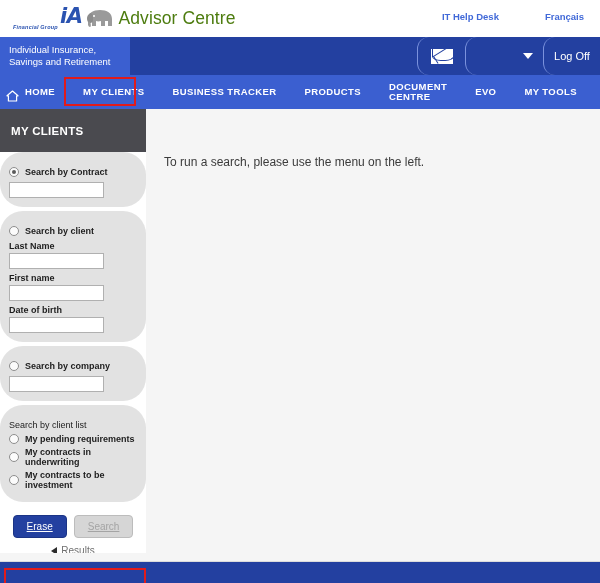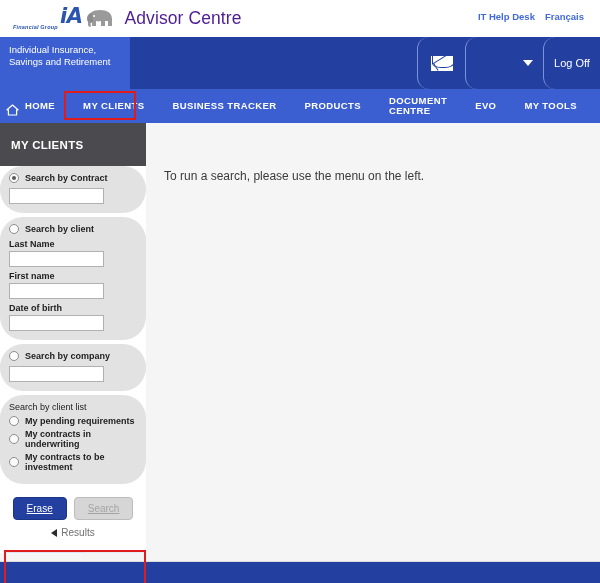--- a/index.html
+++ b/index.html
@@ -49,41 +49,41 @@
     left: 13px;
     top: 24px;
     font-size: 5.5px;
     font-weight: bold;
     font-style: italic;
     color: #2b53b0;
     letter-spacing: 0.2px;
   }
   .brand-title {
     font-size: 17.5px;
-    color: #4c1d95;
-    margin-left: 9px;
+    color: #4d7c0f;
+    margin-left: 3px;
     letter-spacing: 0.1px;
     text-align: right;
   }
   .header-links {
     position: absolute;
     right: 16px;
     top: 11px;
     display: flex;
     gap: 10px;
     font-size: 9.5px;
     font-weight: bold;
     color: #4169d8;
   }
-  .header-links span { cursor: pointer; }
+  .header-links span { cursor: pointer; margin-left: 36px; }
 
   
   .bluebar {
     position: relative;
-    height: 52px;
+    height: 38px;
     background: #2340a0;
     display: flex;
     align-items: stretch;
   }
   .segment-tab {
     width: 130px;
     background: #3b5fd0;
     color: #ffffff;
     font-size: 9.5px;
     line-height: 12px;
@@ -191,21 +191,21 @@
     color: #ffffff;
     font-size: 11.5px;
     font-weight: bold;
     letter-spacing: 0.3px;
     display: flex;
     align-items: center;
     padding-left: 11px;
   }
   .sb-panel {
     background: #e2e2e2;
-    padding: 7px 9px 9px 9px;
+    padding: 15px 9px 9px 9px;
     margin-bottom: 4px;
     border-radius: 23px;
   }
   .radio-row {
     display: flex;
     align-items: center;
     gap: 6px;
     margin-bottom: 5px;
   }
   .radio {

